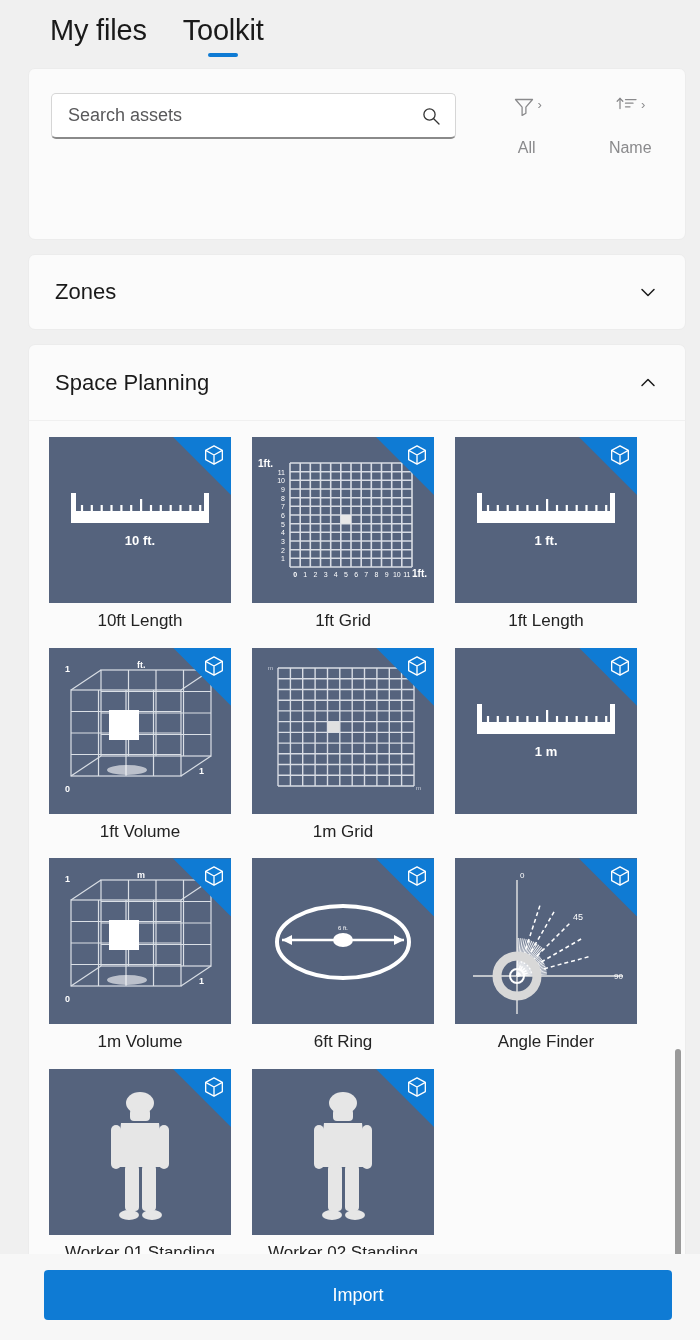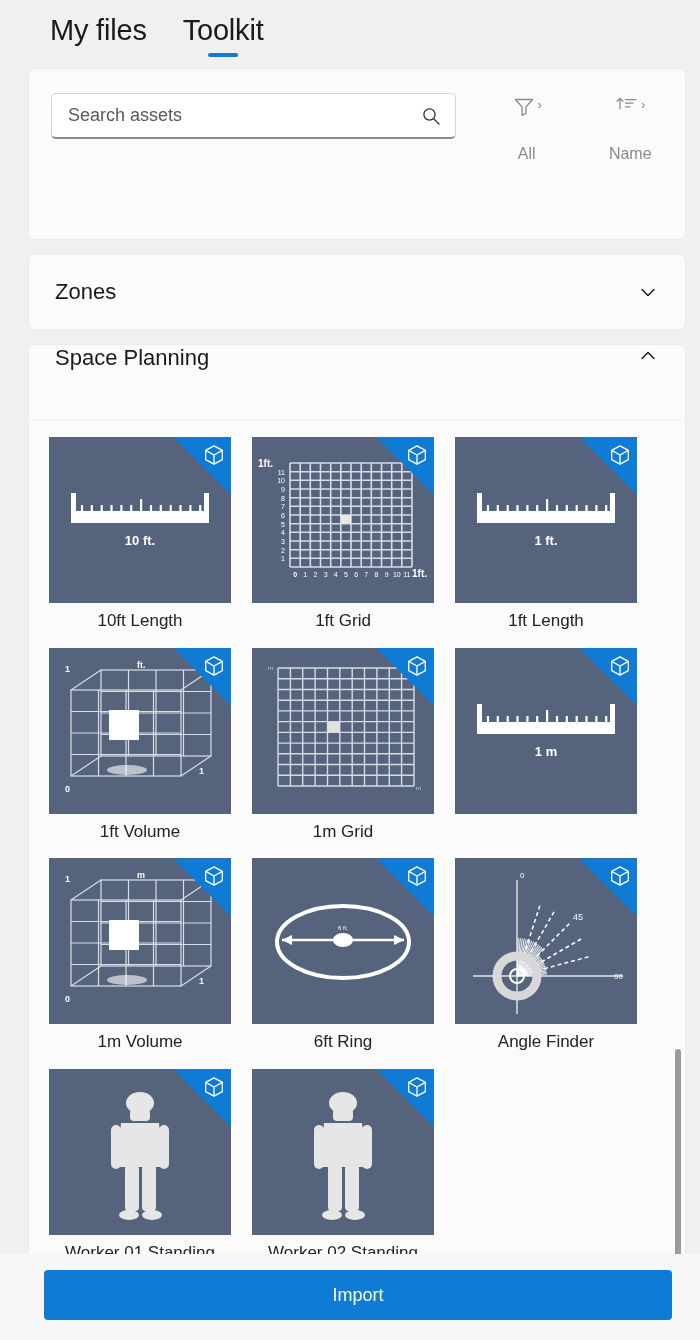--- a/index.html
+++ b/index.html
@@ -86,39 +86,39 @@
 
   .tool-btn {
     width: 72px;
     margin-left: 22px;
     display: flex; flex-direction: column; align-items: center;
     cursor: pointer;
     padding-top: 2px;
   }
   .tool-glyph { display: flex; align-items: flex-start; height: 30px; gap: 2px; }
   .tool-chev { font-size: 13px; color: #8a8a8c; line-height: 20px; }
-  .tool-label { font-size: 16px; color: #8a8a8c; margin-top: 20px; }
+  .tool-label { font-size: 16px; color: #8a8a8c; margin-top: 14px; }
 
   
   .accordion {
     height: 76px;
     margin-bottom: 14px;
     display: flex; align-items: center;
     justify-content: space-between;
     padding: 0 26px 0 26px;
     cursor: pointer;
   }
   .accordion-title { font-size: 22px; color: #1a1a1a; }
   .chev { width: 22px; height: 22px; }
 
   
   .group { margin-bottom: 12px; }
   .group-head {
     height: 76px;
-    display: flex; justify-content: space-between;
+    display: flex; align-items: center; justify-content: space-between;
     padding: 0 26px;
     cursor: pointer;
     background: #fbfbfb;
     border: 1px solid #ececec;
     border-bottom: none;
     border-radius: 7px 7px 0 0;
   }
   .group-body {
     background: #fbfbfb;
     border: 1px solid #ececec;

